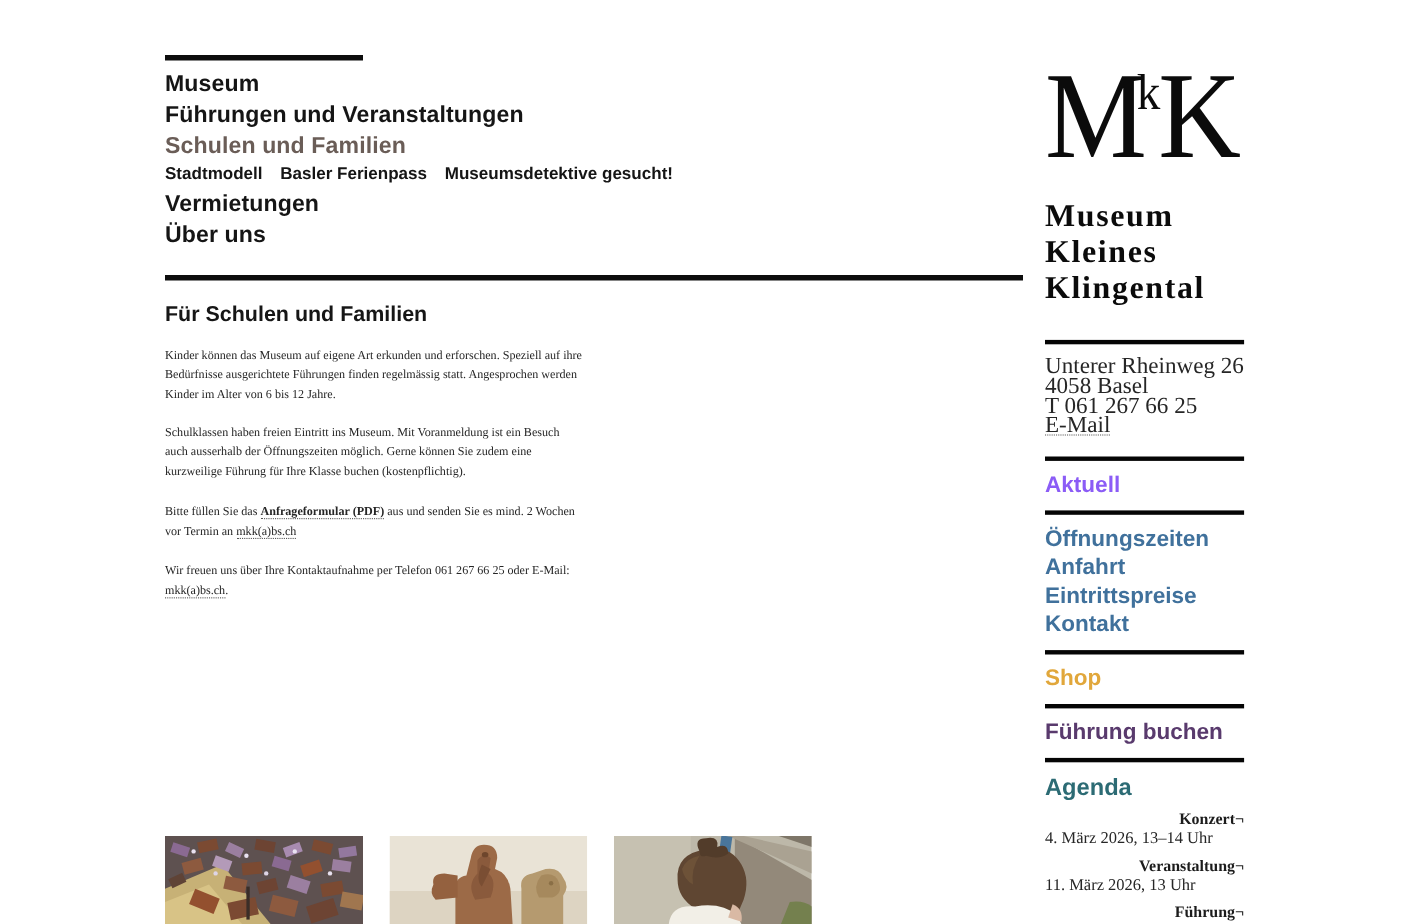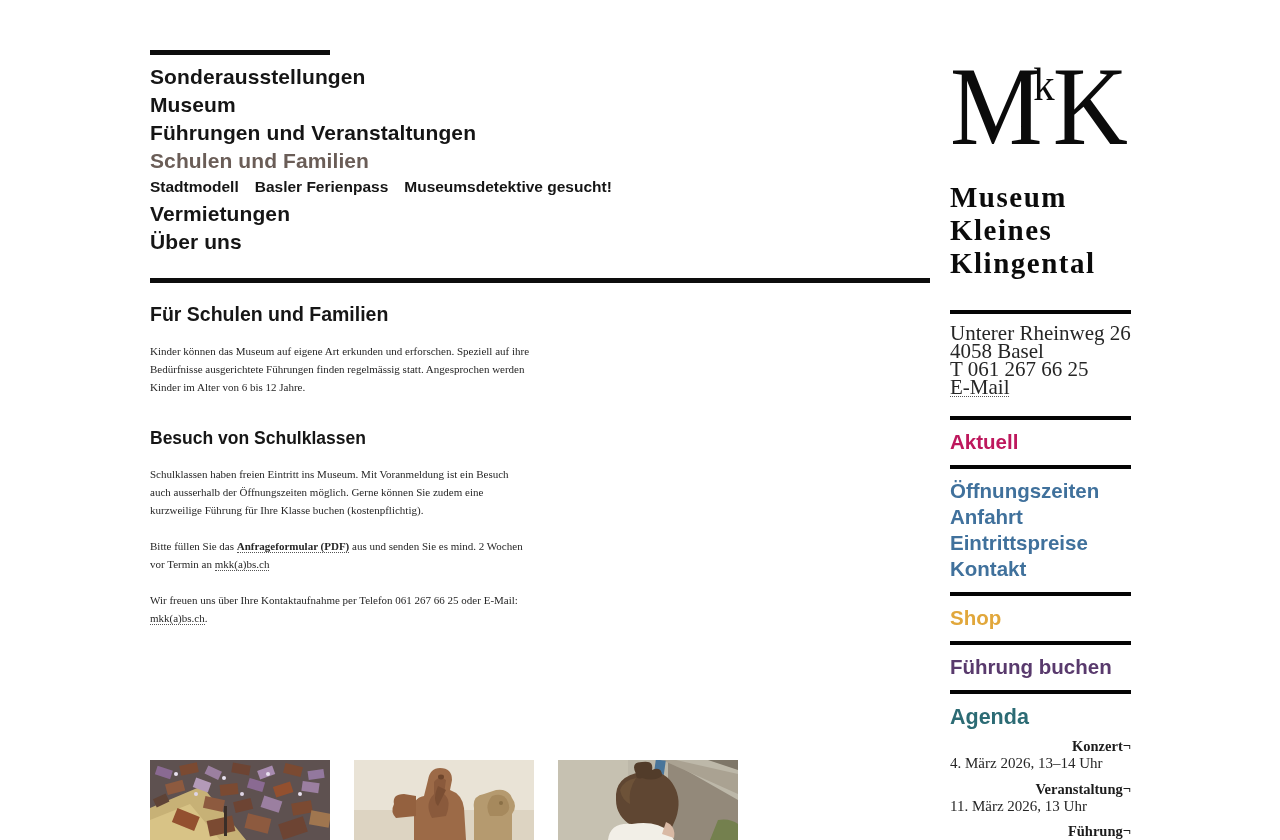--- a/index.html
+++ b/index.html
@@ -35,58 +35,56 @@
   .logo-mkk { font-family: "Liberation Serif", serif; font-size: 112px; line-height: 96px; color: #0b0b0b; letter-spacing: -6px; transform: scaleX(.93); transform-origin: left top; white-space: nowrap; }
   .logo-mkk .small-k { font-size: 46px; position: relative; top: -44px; letter-spacing: 0; margin: 0 -2px 0 -4px; }
   .logo-words { font-family: "Liberation Serif", serif; font-weight: 700; font-size: 29px; line-height: 33px; letter-spacing: 1.5px; color: #0b0b0b; margin-top: 4px; }
 
   .side-rule { width: 181px; height: 4px; background: #050505; }
   .rule-1 { margin-top: 30px; }
   .address { margin-top: 10px; font-family: "Liberation Serif", serif; font-size: 21px; line-height: 18px; color: #262626; }
   .email-link { display: inline-block; margin-top: 0; }
   .rule-2 { margin-top: 19px; }
   .side-link { font-size: 20.5px; font-weight: 700; line-height: 26px; cursor: pointer; }
-  .aktuell { color: #be185d; margin: 9px 0 10px 0; }
+  .aktuell { color: #8b5cf6; margin: 9px 0 10px 0; }
   .rule-3 { }
   .info-links { margin: 9px 0 10px 0; }
   .info-link { color: #40719c; }
   .shop { color: #e1a73b; margin: 9px 0 10px 0; }
   .fuehrung { color: #593a6d; margin: 9px 0 10px 0; }
   .agenda-title { color: #2c6b74; font-size: 21.5px; margin: 10px 0 6px 0; }
   .agenda-item { margin-top: 8px; font-family: "Liberation Serif", serif; }
   .agenda-item .evt-title { font-size: 14.5px; font-weight: 700; line-height: 17px; color: #1c1c1c; cursor: pointer; text-align: right; }
   .agenda-item .evt-date, .agenda-item .evt-extra { font-size: 15px; line-height: 17.5px; color: #262626; }
 </style>
 </head>
 <body>
 
 <div class="main-col">
   <div class="nav-rule"></div>
 
   <nav class="nav">
-    <div class="nav-item">Sonderausstellungen</div>
     <div class="nav-item">Museum</div>
     <div class="nav-item">Führungen und Veranstaltungen</div>
     <div class="nav-item active">Schulen und Familien</div>
     <div class="subnav">
       <span class="subnav-item">Stadtmodell</span>
       <span class="subnav-item">Basler Ferienpass</span>
       <span class="subnav-item">Museumsdetektive gesucht!</span>
     </div>
     <div class="nav-item">Vermietungen</div>
     <div class="nav-item">Über uns</div>
   </nav>
 
   <div class="content-rule"></div>
 
   <h1 class="page-title">Für Schulen und Familien</h1>
 
   <p class="body-text intro">Kinder können das Museum auf eigene Art erkunden und erforschen. Speziell auf ihre Bedürfnisse ausgerichtete Führungen finden regelmässig statt. Angesprochen werden Kinder im Alter von 6 bis 12 Jahre.</p>
 
-  <h2 class="subheading">Besuch von Schulklassen</h2>
 
   <p class="body-text school">Schulklassen haben freien Eintritt ins Museum. Mit Voranmeldung ist ein Besuch auch ausserhalb der Öffnungszeiten möglich. Gerne können Sie zudem eine kurzweilige Führung für Ihre Klasse buchen (kostenpflichtig).</p>
 
   <p class="body-text para"><span>Bitte füllen Sie das </span><a class="dotted bold-link">Anfrageformular (PDF)</a><span> aus und senden Sie es mind. 2 Wochen vor Termin an </span><a class="dotted">mkk(a)bs.ch</a></p>
 
   <p class="body-text para"><span>Wir freuen uns über Ihre Kontaktaufnahme per Telefon 061 267 66 25 oder E-Mail: </span><a class="dotted">mkk(a)bs.ch</a><span>.</span></p>
 
   <div class="images">
     <figure>
       <svg width="180" height="80" viewBox="0 0 180 80">

